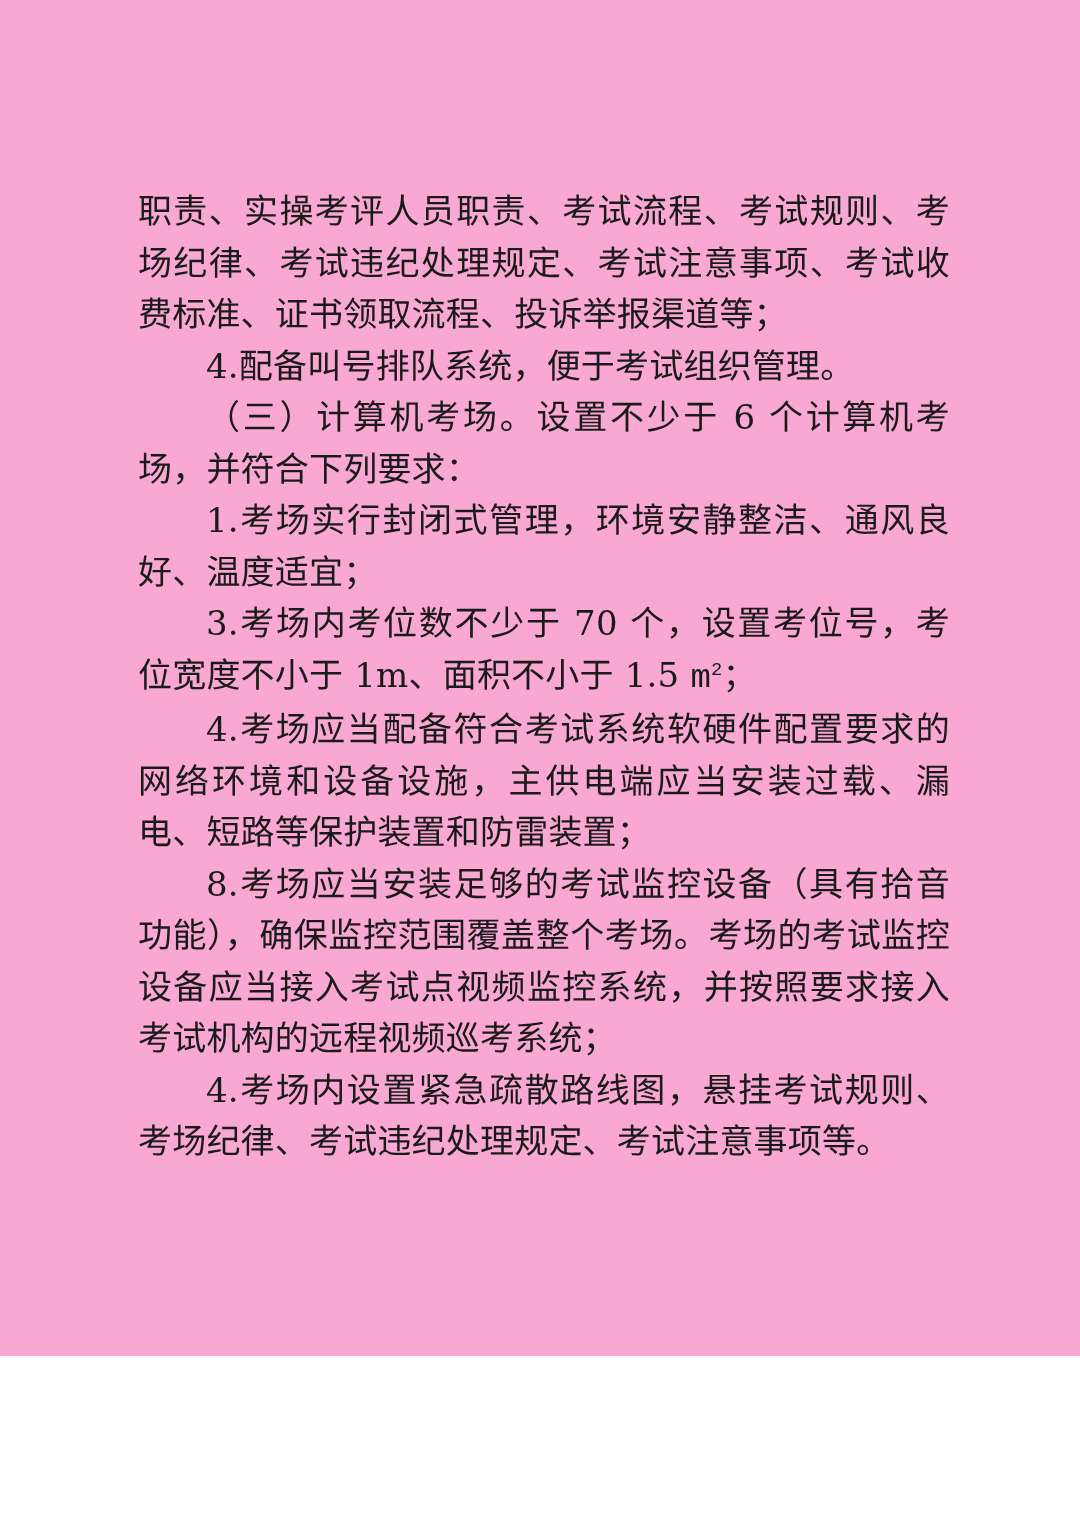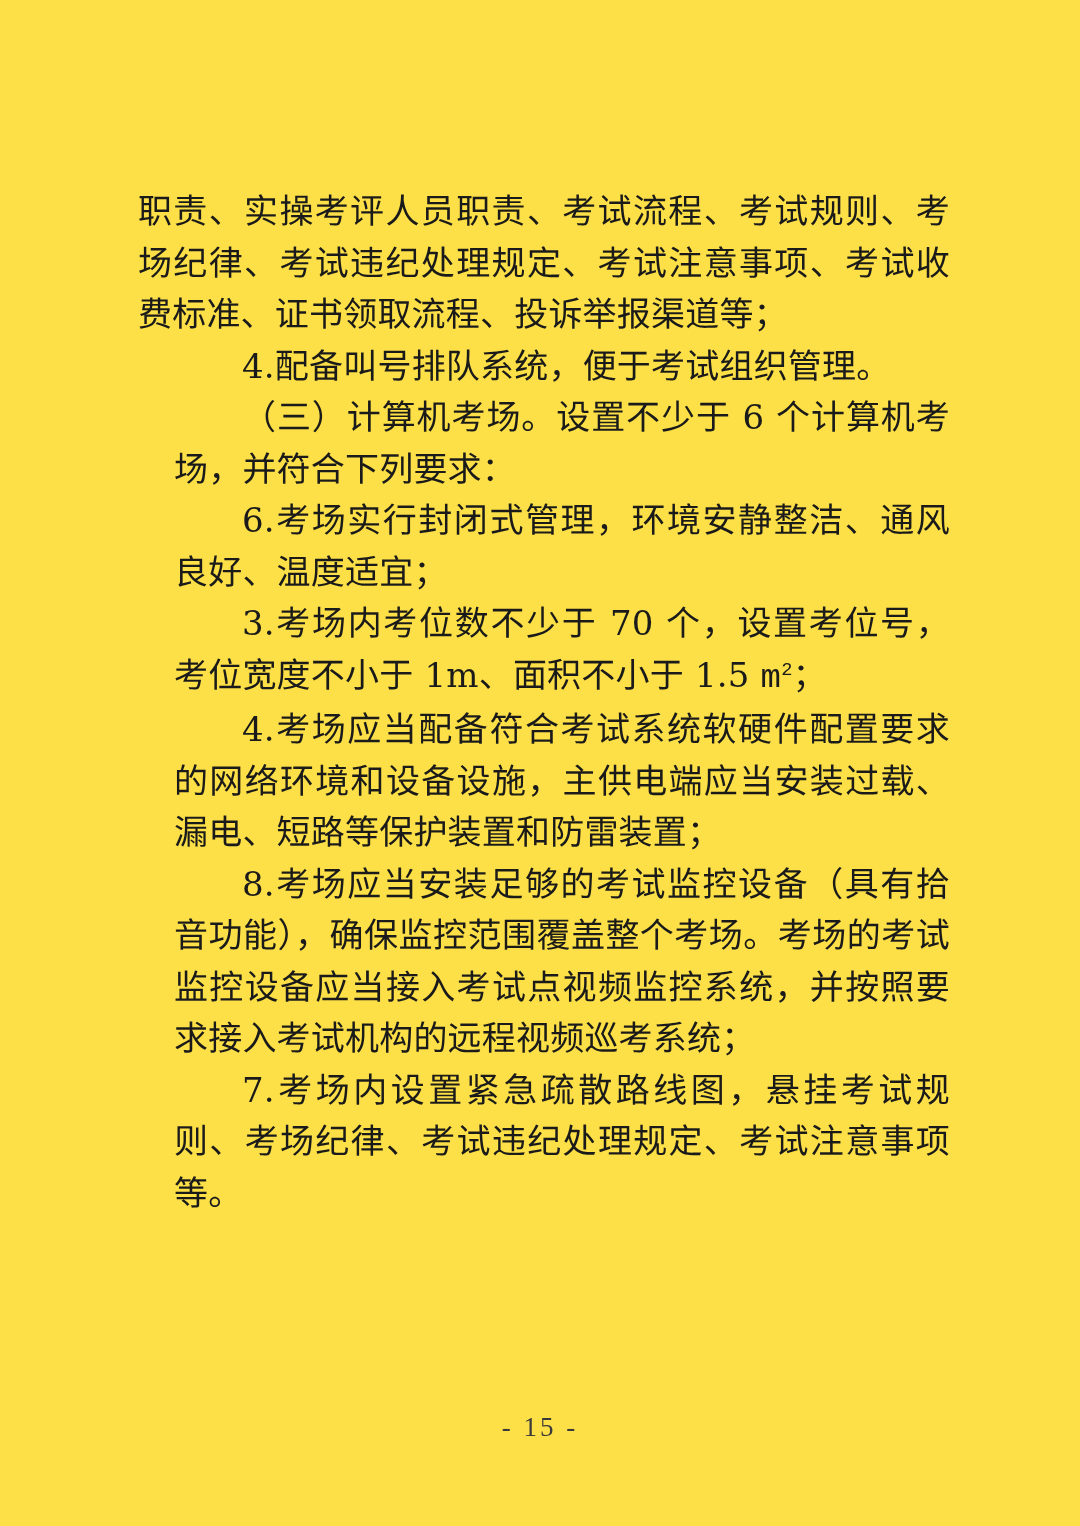--- a/index.html
+++ b/index.html
@@ -4,22 +4,22 @@
 <title>document-page-15</title>
 <style>
   html, body {
     margin: 0;
     padding: 0;
     background: #ffffff;
   }
   .page {
     position: relative;
     width: 1080px;
-    height: 1526px;
-    background: #fde047;
+    height: 1356px;
+    background: #f9a8d4;
     overflow: hidden;
     margin: 0 auto;
     font-family: "DejaVu Serif", "Liberation Serif", serif;
     color: #1a1a1a;
   }
   .text-column {
     position: absolute;
     left: 138px;
     top: 186px;
     width: 812px;
@@ -31,21 +31,20 @@
     text-align: justify;
     text-justify: inter-character;
     text-align-last: left;
     letter-spacing: 0.2px;
     word-break: break-all;
     color: #1a1a1a;
     -webkit-font-smoothing: antialiased;
   }
   .para.indent {
     text-indent: 68px;
-    margin-left: 36px;
   }
   .para.no-indent {
     text-indent: 0;
   }
   .sqm {
     font-family: Liberation Mono, monospace;
   }
   .sqm sup {
     font-size: 0.55em;
     vertical-align: super;
@@ -72,32 +71,32 @@
 <div class="page">
 
   <div class="text-column">
 
     <p class="para no-indent">职责、实操考评人员职责、考试流程、考试规则、考场纪律、考试违纪处理规定、考试注意事项、考试收费标准、证书领取流程、投诉举报渠道等；</p>
 
     <p class="para indent">4.配备叫号排队系统，便于考试组织管理。</p>
 
     <p class="para indent">（三）计算机考场。设置不少于 6 个计算机考场，并符合下列要求：</p>
 
-    <p class="para indent">6.考场实行封闭式管理，环境安静整洁、通风良好、温度适宜；</p>
+    <p class="para indent">1.考场实行封闭式管理，环境安静整洁、通风良好、温度适宜；</p>
 
 
     <p class="para indent">
       <span>3.考场内考位数不少于 70 个，设置考位号，考位宽度不小于 1m、面积不小于 1.5 </span><span class="sqm"><span>m</span><sup>2</sup></span><span>；</span>
     </p>
 
     <p class="para indent">4.考场应当配备符合考试系统软硬件配置要求的网络环境和设备设施，主供电端应当安装过载、漏电、短路等保护装置和防雷装置；</p>
 
     <p class="para indent">8.考场应当安装足够的考试监控设备（具有拾音功能），确保监控范围覆盖整个考场。考场的考试监控设备应当接入考试点视频监控系统，并按照要求接入考试机构的远程视频巡考系统；</p>
 
-    <p class="para indent">7.考场内设置紧急疏散路线图，悬挂考试规则、考场纪律、考试违纪处理规定、考试注意事项等。</p>
+    <p class="para indent">4.考场内设置紧急疏散路线图，悬挂考试规则、考场纪律、考试违纪处理规定、考试注意事项等。</p>
 
 
   </div>
 
   <div class="page-footer">
     <span class="folio">- 15 -</span>
   </div>
 
 </div>
 

